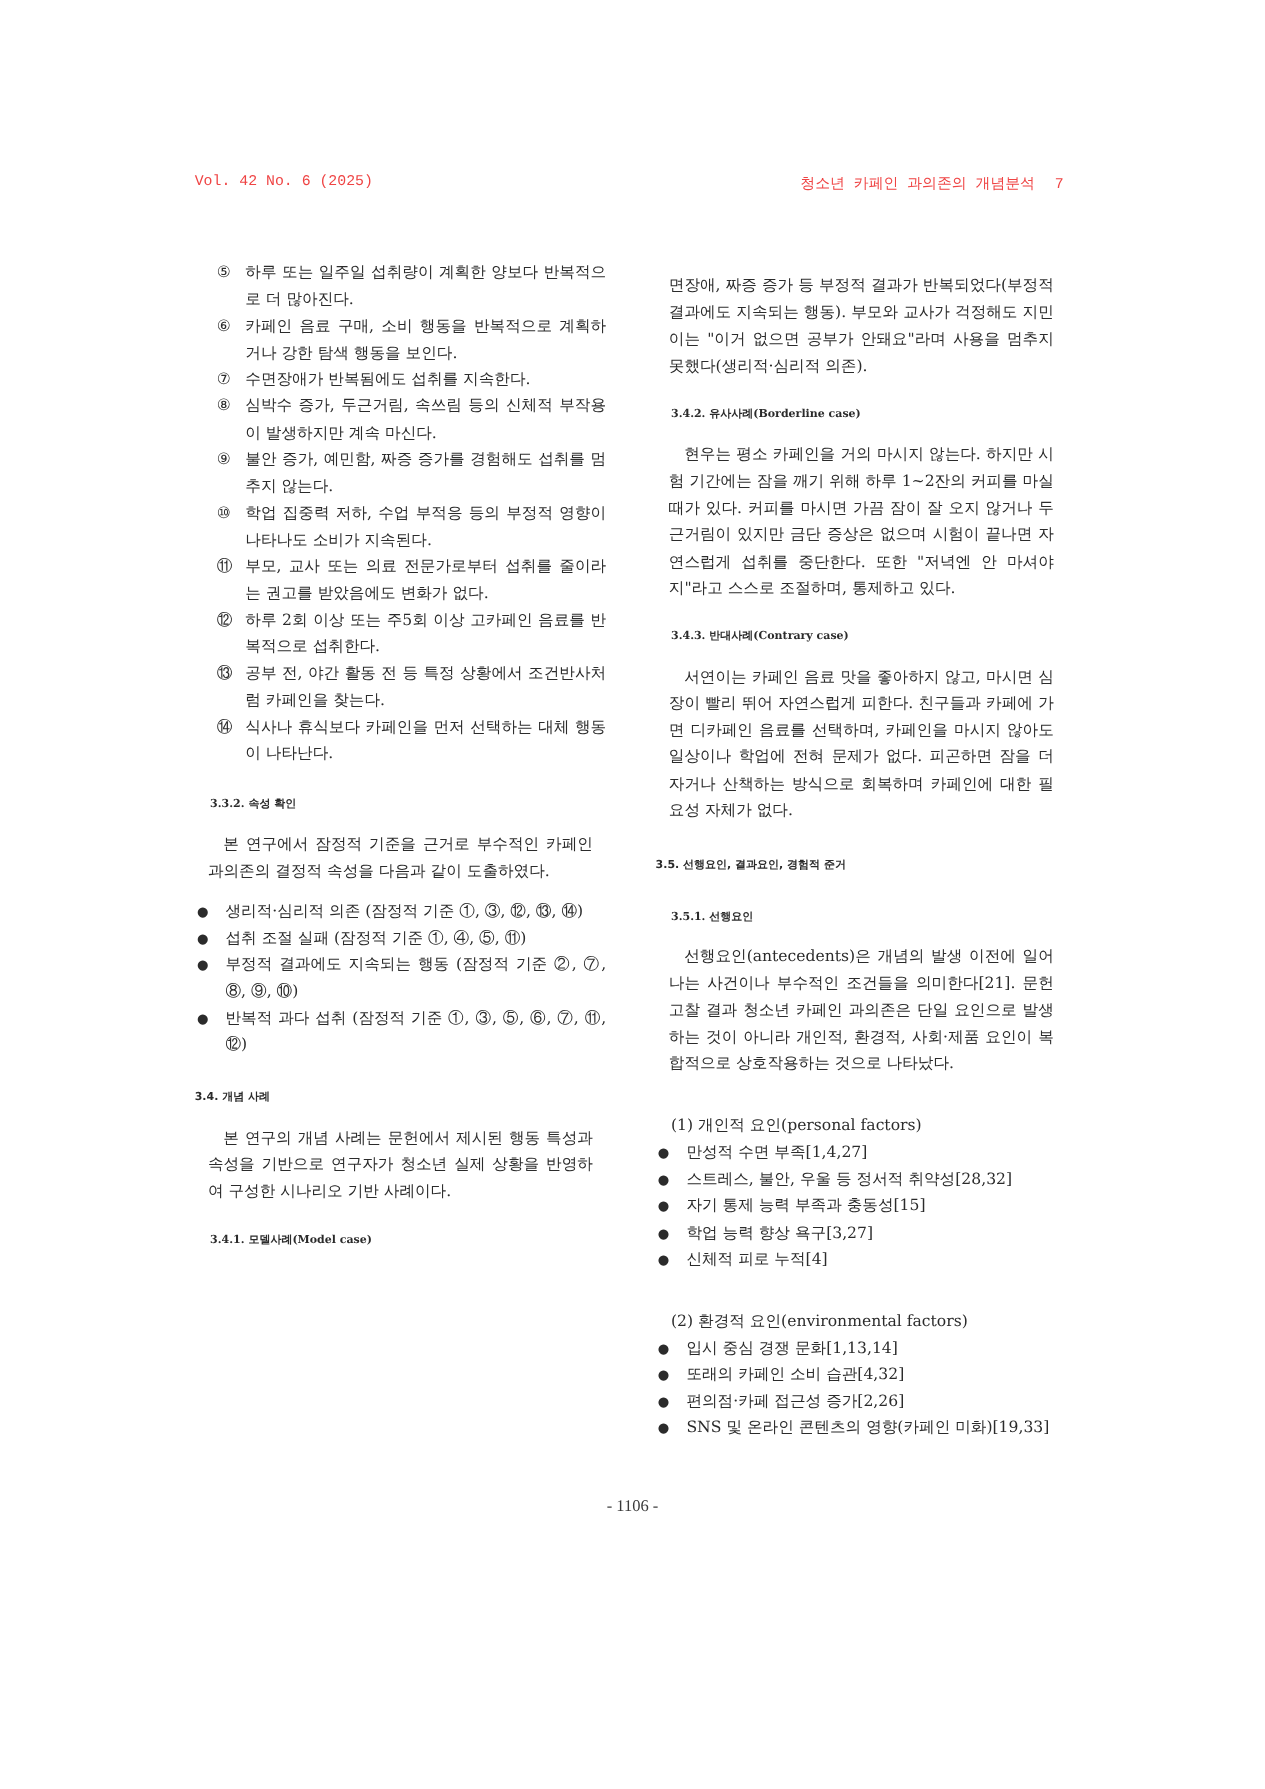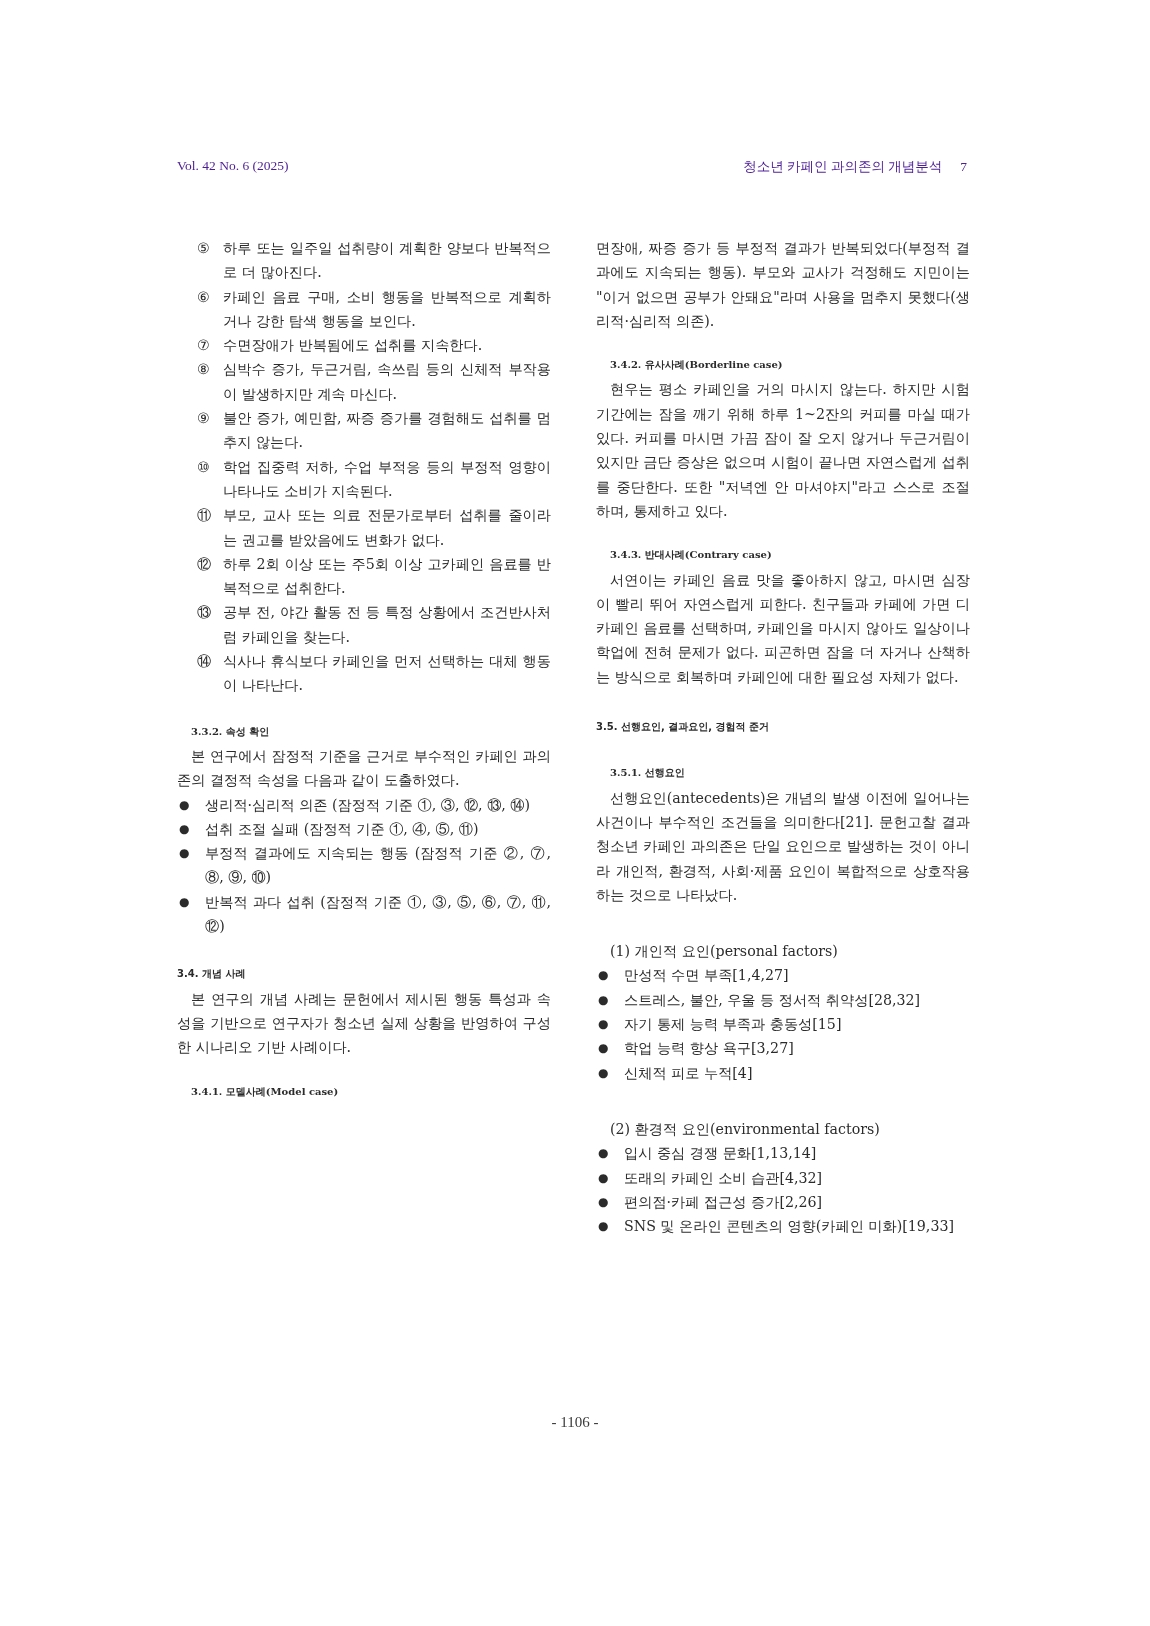--- a/index.html
+++ b/index.html
@@ -4,44 +4,44 @@
 <style>
   html, body { margin: 0; padding: 0; background: #ffffff; }
   body {
     width: 1150px; height: 1626px; position: relative; overflow: hidden;
     font-family: "DejaVu Serif", "Liberation Serif", serif;
     color: #2b2b2b;
   }
   .running-head {
     position: absolute; top: 158px; left: 177px; width: 790px;
     display: flex; justify-content: space-between;
-    font-size: 13.5px; color: #4c1d95;
-    font-family: Liberation Serif, serif;
+    font-size: 13.5px; color: #ef4444;
+    font-family: Liberation Mono, monospace;
   }
   .running-head .right span + span { margin-left: 18px; }
   .col {
     position: absolute; top: 236px; width: 374px;
     font-size: 14.2px; line-height: 24.3px; text-align: justify;
   }
   .col.left { left: 177px; }
   .col.right { left: 596px; }
   .crit { display: flex; }
   .crit .num { width: 26px; flex: 0 0 26px; padding-left: 20px; }
   .crit .txt { flex: 1; }
-  .para { text-indent: 14px; margin: 0; }
+  .para { text-indent: 14px; margin: 12px; }
   .h3 { font-weight: bold; margin: 24px 0 0 0; font-family: "DejaVu Sans", "Liberation Sans", sans-serif; font-size: 10px; }
   .h4 { font-weight: bold; margin: 20px 0 0 14px; font-size: 10px; }
   .h4.first { margin-top: 22px; }
   .subhead { margin: 32px 0 0 14px; }
   .bullets { list-style: none; margin: 0; padding: 0; }
   .bullets li { display: flex; }
   .bullets .dot { width: 26px; flex: 0 0 26px; font-size: 12px; text-align: left; padding-left: 2px; }
   .bullets .btxt { flex: 1; }
   .page-number {
-    position: absolute; top: 1414px; left: 0; width: 1150px; text-align: center;
+    position: absolute; top: 1362px; left: 0; width: 1150px; text-align: center;
     font-size: 15px; color: #3a3a3a; font-family: "Liberation Serif", "DejaVu Serif", serif;
   }
 </style>
 </head>
 <body>
 
 <div class="running-head">
   <span>Vol. 42 No. 6 (2025)</span>
   <span class="right">
     <span>청소년 카페인 과의존의 개념분석</span><span>7</span>

